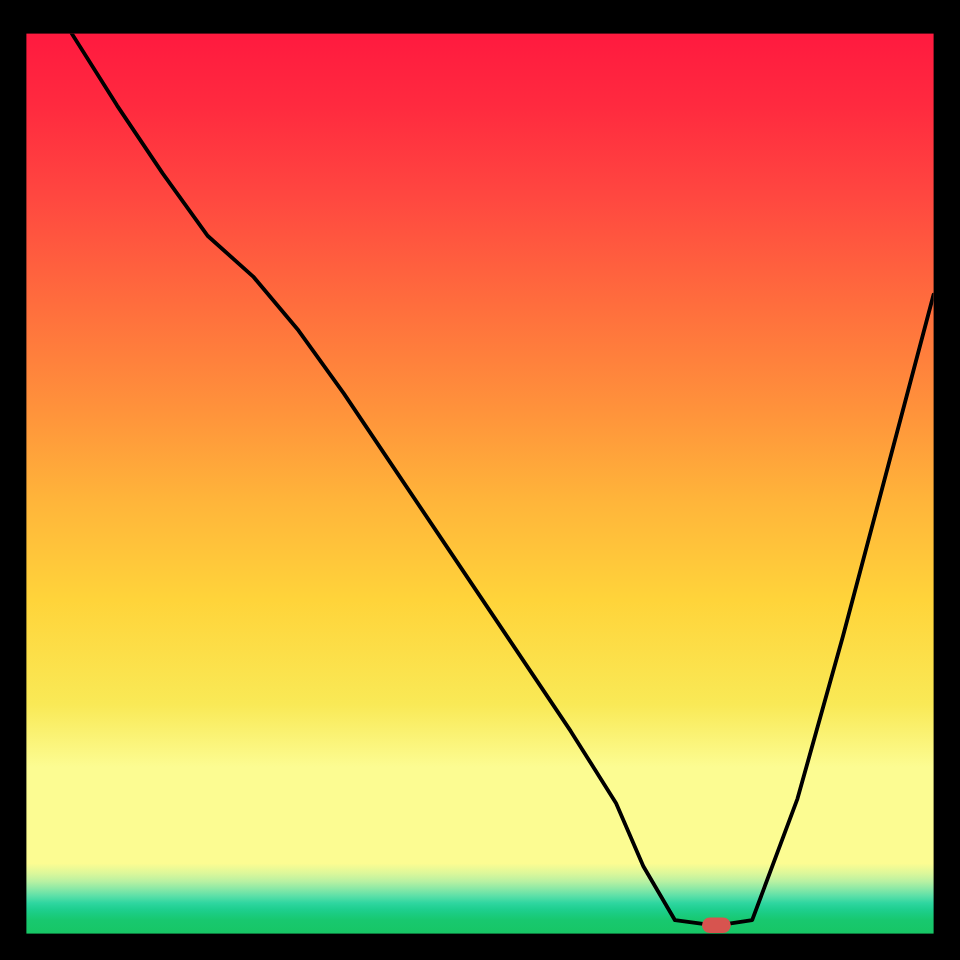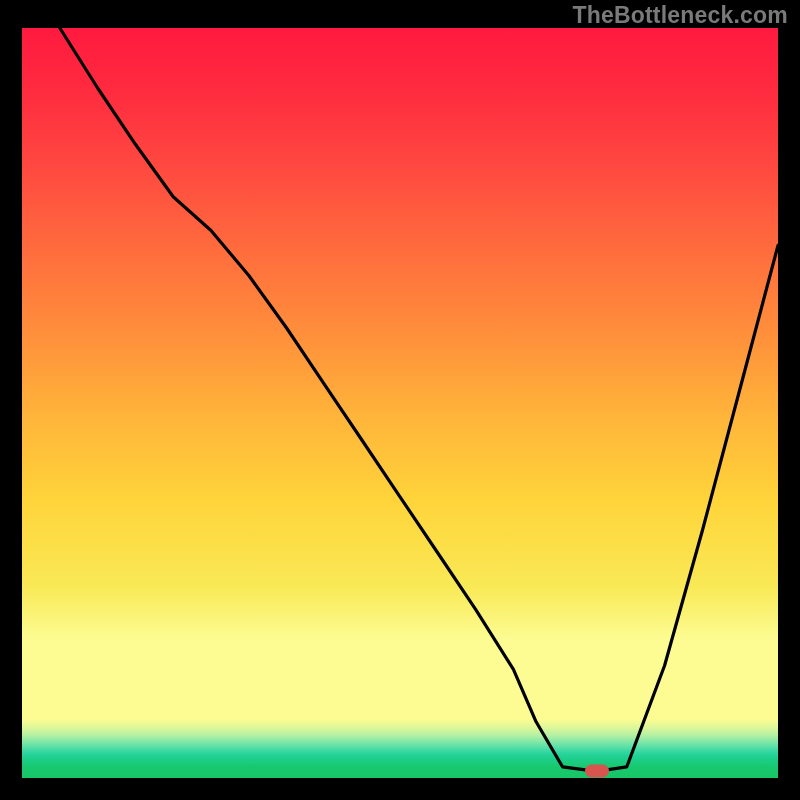--- a/index.html
+++ b/index.html
@@ -73,21 +73,20 @@
     height: 13px;
     background: #d7544f;
     border-radius: 7px;
     transform: translate(-50%, -50%);
   }
 </style>
 </head>
 <body>
 
 <div class="container">
-  <div class="watermark">TheBottleneck.com</div>
 
   <div class="plot-area">
     <div class="gradient-bg"></div>
 
     <svg class="curve" viewBox="0 0 756 750" preserveAspectRatio="none">
       <path id="curve-path" fill="none" stroke="#000000" stroke-width="3.2" stroke-linecap="round" stroke-linejoin="round" d="M37.8 0.0 L75.6 60.0 L113.4 116.3 L151.2 168.7 L189.0 202.5 L226.8 247.5 L264.6 300.0 L302.4 356.3 L340.2 412.5 L378.0 468.8 L415.8 525.0 L453.6 581.3 L491.4 641.3 L514.1 693.8 L540.5 738.8 L574.6 743.3 L604.8 738.8 L642.6 637.5 L680.4 502.5 L718.2 360.0 L756.0 217.5"></path>
     </svg>
 
     <div id="marker" class="marker" style="left: 574.56px; top: 743.25px;"></div>
   </div>

